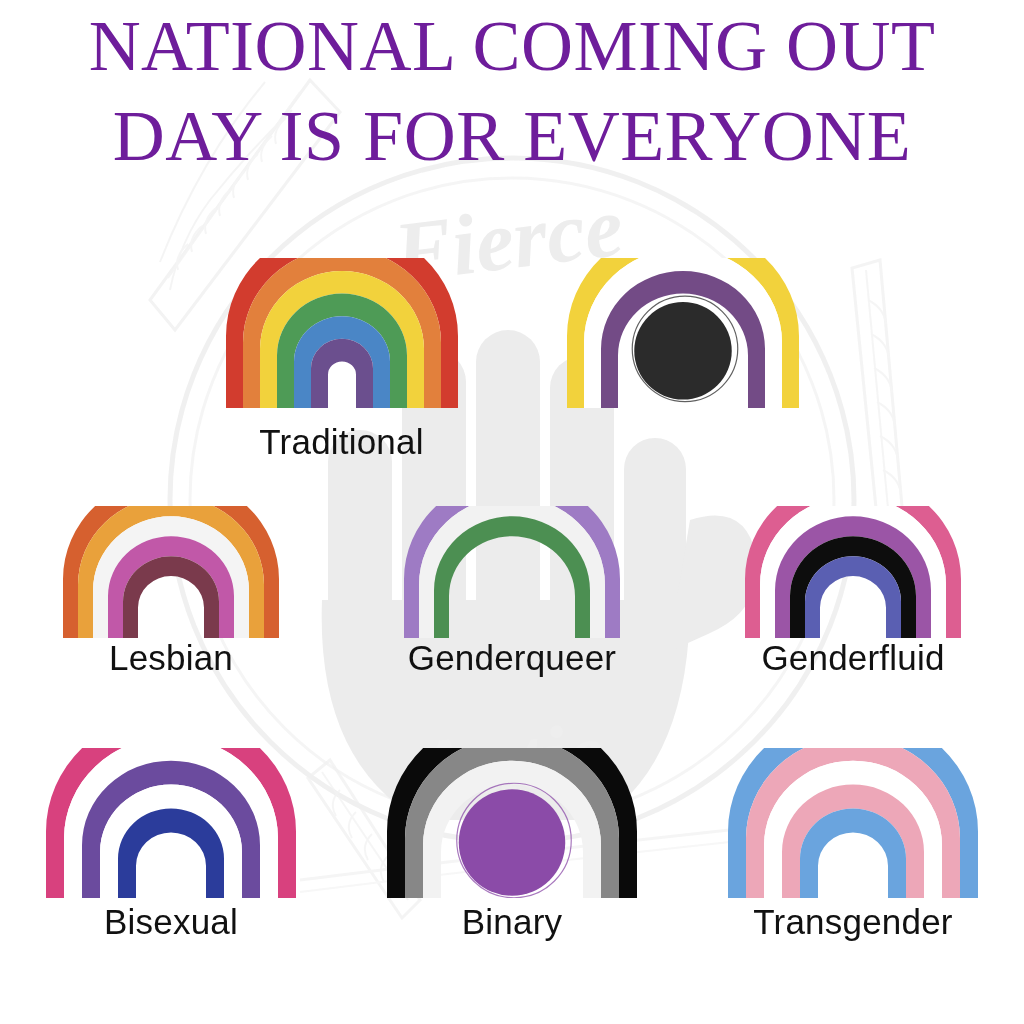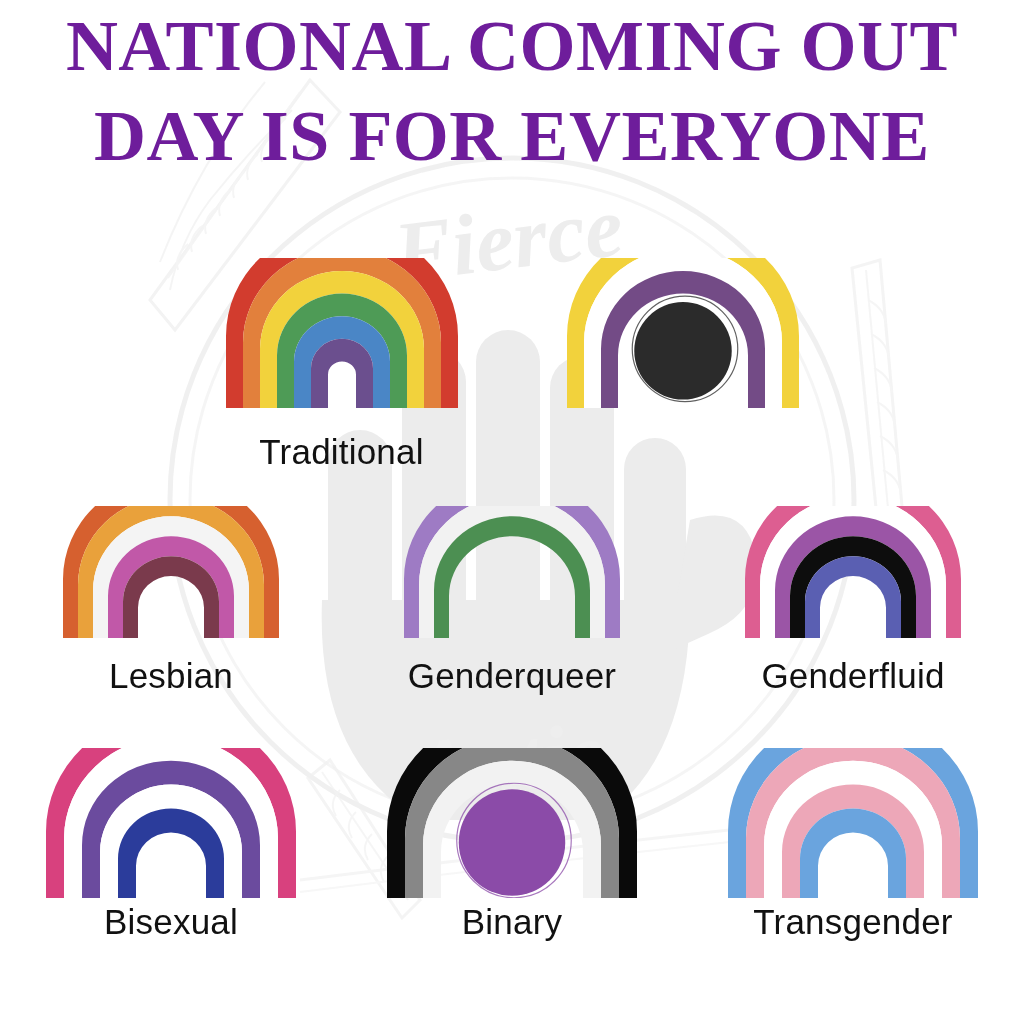--- a/index.html
+++ b/index.html
@@ -43,21 +43,21 @@
     z-index: 3;
     text-align: center;
   }
   .title-line {
     font-family: "Liberation Serif", "DejaVu Serif", serif;
     color: #6E1D9B;
     font-size: 72px;
     line-height: 84px;
     letter-spacing: 0.5px;
     white-space: nowrap;
-    font-weight: 700;
+    font-weight: 400;
   }
   #title-line-1 { padding-top: 4px; }
   #title-line-2 { padding-top: 6px; }
 
   
   #grid {
     position: absolute;
     left: 0;
     top: 258px;
     width: 1024px;
@@ -92,22 +92,22 @@
   .cell-label {
     font-family: "Liberation Sans", "DejaVu Sans", sans-serif;
     color: #111111;
     font-size: 35px;
     line-height: 40px;
     font-weight: 400;
     letter-spacing: 0.2px;
     white-space: nowrap;
     text-align: center;
   }
-  #row-0 .cell-label { margin-top: 24px; }
-  #row-1 .cell-label { margin-top: 18px; }
+  #row-0 .cell-label { margin-top: 14px; }
+  #row-1 .cell-label { margin-top: 0; }
   #row-2 .cell-label { margin-top: 4px; }
 </style>
 </head>
 <body>
 
 <div id="poster">
 
   <svg id="watermark" viewBox="0 0 1024 1024" xmlns="http://www.w3.org/2000/svg">
     <g opacity="0.55">
 

